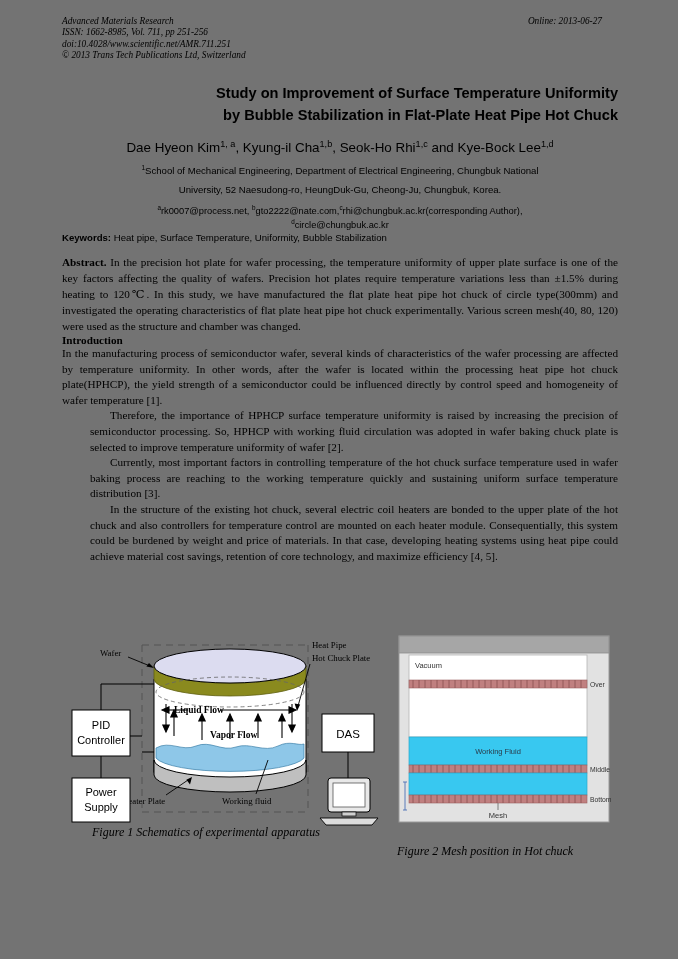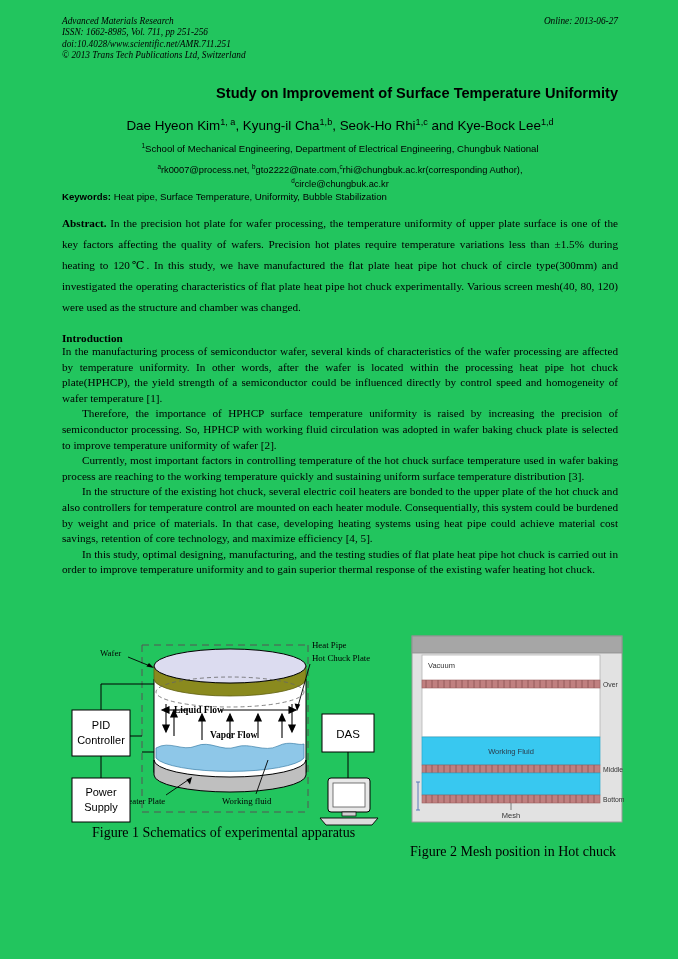--- a/index.html
+++ b/index.html
@@ -10,38 +10,38 @@
     width: 678px; height: 959px;
     position: relative;
     font-family: "Liberation Serif", "DejaVu Serif", serif;
     color: #000;
     overflow: hidden;
   }
   .page {
     position: absolute;
     left: 0; top: 0;
     width: 678px; height: 959px;
-    background: #22c55e;
+    background: #737373;
   }
   .content {
     position: absolute;
     left: 62px; top: 16px;
     width: 556px;
   }
 
   
   .masthead {
     position: relative;
     height: 52px;
     font-style: italic;
     font-size: 9.3px;
     line-height: 11.3px;
   }
   .masthead .left { position: absolute; left: 0; top: 0; }
-  .masthead .right { position: absolute; right: 0; top: 0; font-size: 9.3px; }
+  .masthead .right { position: absolute; right: 16px; top: 0; font-size: 9.3px; }
   .masthead .left div { white-space: nowrap; }
 
   
   .title {
     font-family: "Liberation Sans", "DejaVu Sans", sans-serif;
     font-weight: bold;
     font-size: 14.6px;
     line-height: 22px;
     text-align: right;
     margin-top: 14px;
@@ -76,61 +76,61 @@
 
   
   .keywords {
     font-family: "Liberation Sans", "DejaVu Sans", sans-serif;
     font-size: 9.6px;
   }
   .keywords b { font-weight: bold; }
 
   .abstract {
     font-size: 11.2px;
-    line-height: 21px;
+    line-height: 16px;
     text-align: justify;
     margin-top: 11px;
     text-justify: inter-word;
   }
   .abstract b { font-weight: bold; }
 
   .section-head {
     font-size: 11.2px;
     font-weight: bold;
-    margin-top: 14px;
   }
   .para {
     font-size: 11.2px;
     line-height: 15.6px;
     text-align: justify;
     margin-top: 0;
   }
   .para.first { }
-  .para.indent { text-indent: 20px; }
+  .para.indent { text-indent: 20px; margin-left: 28px; }
 
   
   .figures {
     position: absolute;
     left: 62px; top: 632px;
     width: 566px; height: 230px;
   }
   .fig1-wrap {
     position: absolute;
     left: 8px; top: 0;
     width: 310px; height: 230px;
   }
   .fig2-wrap {
     position: absolute;
-    left: 346px; top: 0;
+    left: 333px; top: 0;
     width: 230px; height: 230px; text-align: center;
   }
   .fig-caption {
     position: absolute;
-    font-size: 14px;
+    font-size: 12px;
     white-space: nowrap;
+    font-style: italic;
   }
   #fig1-caption { left: 22px; top: 193px; }
   #fig2-caption { left: 2px; top: 212px; }
   svg { display: block; }
 </style>
 </head>
 <body>
 
 <div class="page">
 
@@ -141,49 +141,50 @@
         <div>Advanced Materials Research</div>
         <div>ISSN: 1662-8985, Vol. 711, pp 251-256</div>
         <div>doi:10.4028/www.scientific.net/AMR.711.251</div>
         <div>© 2013 Trans Tech Publications Ltd, Switzerland</div>
       </div>
       <div class="right">Online: 2013-06-27</div>
     </div>
 
     <div class="title">
       <div>Study on Improvement of Surface Temperature Uniformity</div>
+      <div>by Bubble Stabilization in Flat-Plate Heat Pipe Hot Chuck</div>
     </div>
 
     <div class="authors">
       <span>Dae Hyeon Kim</span><sup>1, a</sup><span>, </span><span>Kyung-il Cha</span><sup>1,b</sup><span>, </span><span>Seok-Ho Rhi</span><sup>1,c</sup><span> and </span><span>Kye-Bock Lee</span><sup>1,d</sup>
     </div>
 
     <div class="affil">
       <div><sup>1</sup><span>School of Mechanical Engineering, Department of Electrical Engineering, Chungbuk National</span></div>
+      <div>University, 52 Naesudong-ro, HeungDuk-Gu, Cheong-Ju, Chungbuk, Korea.</div>
     </div>
 
     <div class="emails">
       <div><sup>a</sup><span>rk0007@process.net, </span><sup>b</sup><span>gto2222@nate.com,</span><sup>c</sup><span>rhi@chungbuk.ac.kr(corresponding Author),</span></div>
       <div><sup>d</sup><span>circle@chungbuk.ac.kr</span></div>
     </div>
 
     <div class="keywords">
       <b>Keywords:</b><span> Heat pipe, Surface Temperature, Uniformity, Bubble Stabilization</span>
     </div>
 
     <div class="abstract">
       <b>Abstract.</b><span> In the precision hot plate for wafer processing, the temperature uniformity of upper plate surface is one of the key factors affecting the quality of wafers. Precision hot plates require temperature variations less than ±1.5% during heating to 120℃. In this study, we have manufactured the flat plate heat pipe hot chuck of circle type(300mm) and investigated the operating characteristics of flat plate heat pipe hot chuck experimentally. Various screen mesh(40, 80, 120) were used as the structure and chamber was changed.</span>
     </div>
 
     <div class="section-head">Introduction</div>
     <div class="para first">In the manufacturing process of semiconductor wafer, several kinds of characteristics of the wafer processing are affected by temperature uniformity.  In other words, after the wafer is located within the processing heat pipe hot chuck plate(HPHCP), the yield strength of a semiconductor could be influenced directly by control speed and homogeneity of wafer temperature [1].</div>
     <div class="para indent">Therefore, the importance of HPHCP surface temperature uniformity is raised by increasing the precision of semiconductor processing. So, HPHCP with working fluid circulation was adopted in wafer baking chuck plate is selected to improve temperature uniformity of wafer [2].</div>
     <div class="para indent">Currently, most important factors in controlling temperature of the hot chuck surface temperature used in wafer baking process are reaching to the working temperature quickly and sustaining uniform surface temperature distribution [3].</div>
     <div class="para indent">In the structure of the existing hot chuck, several electric coil heaters are bonded to the upper plate of the hot chuck and also controllers for temperature control are mounted on each heater module. Consequentially, this system could be burdened by weight and price of materials. In that case, developing heating systems using heat pipe could achieve material cost savings, retention of core technology, and maximize efficiency [4, 5].</div>
-    <div class="para indent">In this study, optimal designing, manufacturing, and the testing studies of flat plate heat pipe hot chuck is carried out in order to improve temperature uniformity and to gain superior thermal response of the existing wafer heating hot chuck.</div>
 
   </div>
 
   <div class="figures">
 
     <div class="fig1-wrap">
       <svg width="310" height="195" viewBox="0 0 310 195">
 
         <g stroke="#555" stroke-width="1" fill="none" stroke-dasharray="7,5">
           <path d="M72,13 L238,13"></path>

